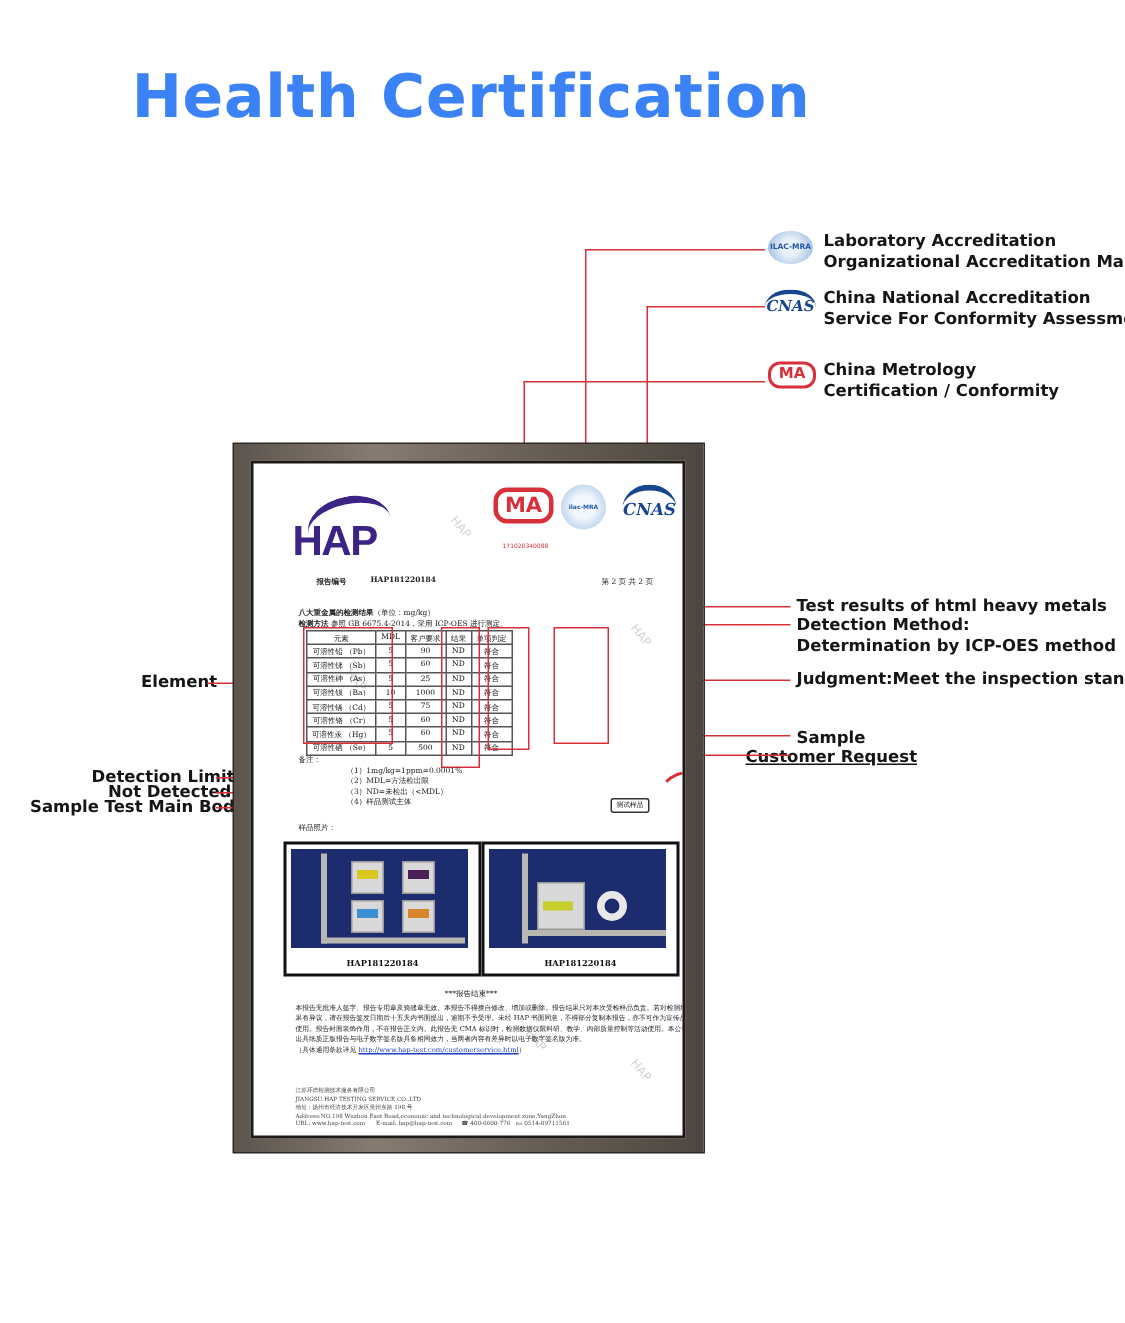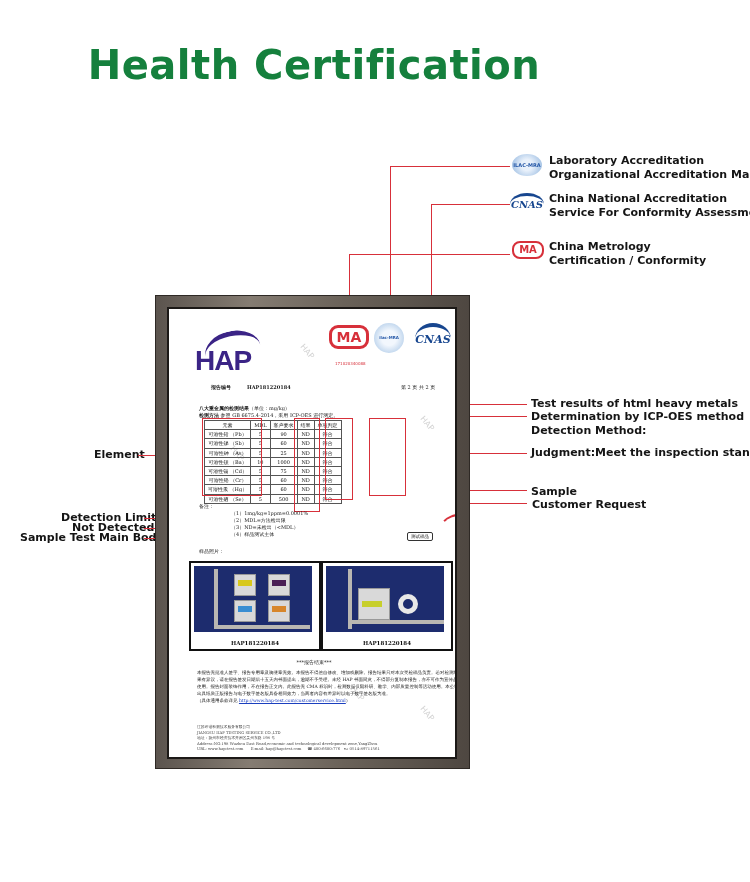--- a/index.html
+++ b/index.html
@@ -1,17 +1,17 @@
 <!DOCTYPE html>
 <html><head>
 <meta charset="utf-8">
 <style>
   html,body{margin:0;padding:0;background:#fff;}
   body{width:750px;height:882px;position:relative;overflow:hidden;font-family:"DejaVu Sans","Liberation Sans",sans-serif;color:#111;}
-  .title{position:absolute;left:0;top:42px;width:628px;text-align:center;font-size:40px;font-weight:bold;letter-spacing:0.5px;color:#15803d;}
+  .title{position:absolute;left:0;top:42px;width:628px;text-align:center;font-size:40px;font-weight:bold;letter-spacing:0.5px;color:#3b82f6;}
   .callout{position:absolute;font-size:11px;font-weight:bold;line-height:13.5px;color:#151515;white-space:nowrap;}
   .line{position:absolute;background:#d7303a;}
   .logo-ilac{position:absolute;width:30px;height:22px;border-radius:50%;background:radial-gradient(circle,#e9f1fb 30%,#8db3dd 100%);font-size:5px;color:#2457a7;text-align:center;line-height:22px;font-weight:bold;}
   .logo-cnas{position:absolute;width:34px;height:20px;border-radius:50% 50% 40% 40%;border-top:3px solid #17468f;font-size:10px;color:#17468f;font-weight:bold;text-align:center;line-height:18px;font-family:"DejaVu Serif",serif;font-style:italic;}
   .logo-ma{position:absolute;width:28px;height:14px;border:2px solid #d7303a;border-radius:8px;color:#d7303a;font-weight:bold;font-size:10px;text-align:center;line-height:14px;}
   .frame{position:absolute;left:155px;top:295px;width:315px;height:474px;background:linear-gradient(90deg,#5b544e,#857c72 30%,#6a6259 60%,#4e4741);border:1px solid #2e2925;box-sizing:border-box;}
   .paper{position:absolute;left:167px;top:307px;width:290px;height:452px;background:#fff;border:2px solid #1c1917;box-sizing:border-box;overflow:hidden;}
   .hap{position:absolute;left:24px;top:20px;width:70px;height:48px;}
   .hap-text{position:absolute;left:2px;top:16px;font-size:28px;font-weight:bold;color:#3b2486;font-family:"Liberation Sans",sans-serif;letter-spacing:-1px;}
   .hap-arc{position:absolute;left:12px;top:2px;width:56px;height:34px;border-top:5px solid #3b2486;border-radius:50%;transform:rotate(-12deg);}
@@ -61,26 +61,26 @@
 
 <div class="line" style="left:390px;top:166px;width:120px;height:1px;"></div>
 <div class="line" style="left:390px;top:166px;width:1px;height:160px;"></div>
 <div class="line" style="left:431px;top:204px;width:79px;height:1px;"></div>
 <div class="line" style="left:431px;top:204px;width:1px;height:122px;"></div>
 <div class="line" style="left:349px;top:254px;width:161px;height:1px;"></div>
 <div class="line" style="left:349px;top:254px;width:1px;height:73px;"></div>
 
 <div class="callout" style="left:531px;top:397px;">Test results of html heavy metals</div>
 <div class="callout" style="left:531px;top:410px;">
+  <div>Detection Method:</div>
   <div>Determination by ICP-OES method</div>
-  <div>Detection Method:</div>
 </div>
 <div class="callout" style="left:531px;top:446px;">Judgment:Meet the inspection standards</div>
 <div class="callout" style="left:531px;top:485px;">Sample</div>
-<div class="callout" style="left:532px;top:498px;">Customer Request</div>
+<div class="callout" style="left:497px;top:498px;text-decoration:underline;">Customer Request</div>
 
 <div class="line" style="left:312px;top:404px;width:215px;height:1px;"></div>
 <div class="line" style="left:360px;top:416px;width:167px;height:1px;"></div>
 <div class="line" style="left:402px;top:453px;width:125px;height:1px;"></div>
 <div class="line" style="left:352px;top:490px;width:175px;height:1px;"></div>
 <div class="line" style="left:334px;top:503px;width:193px;height:1px;"></div>
 
 <div class="callout" style="left:94px;top:448px;">Element</div>
 <div class="callout" style="left:61px;top:511px;">Detection Limit</div>
 <div class="callout" style="left:72px;top:521px;">Not Detected</div>

